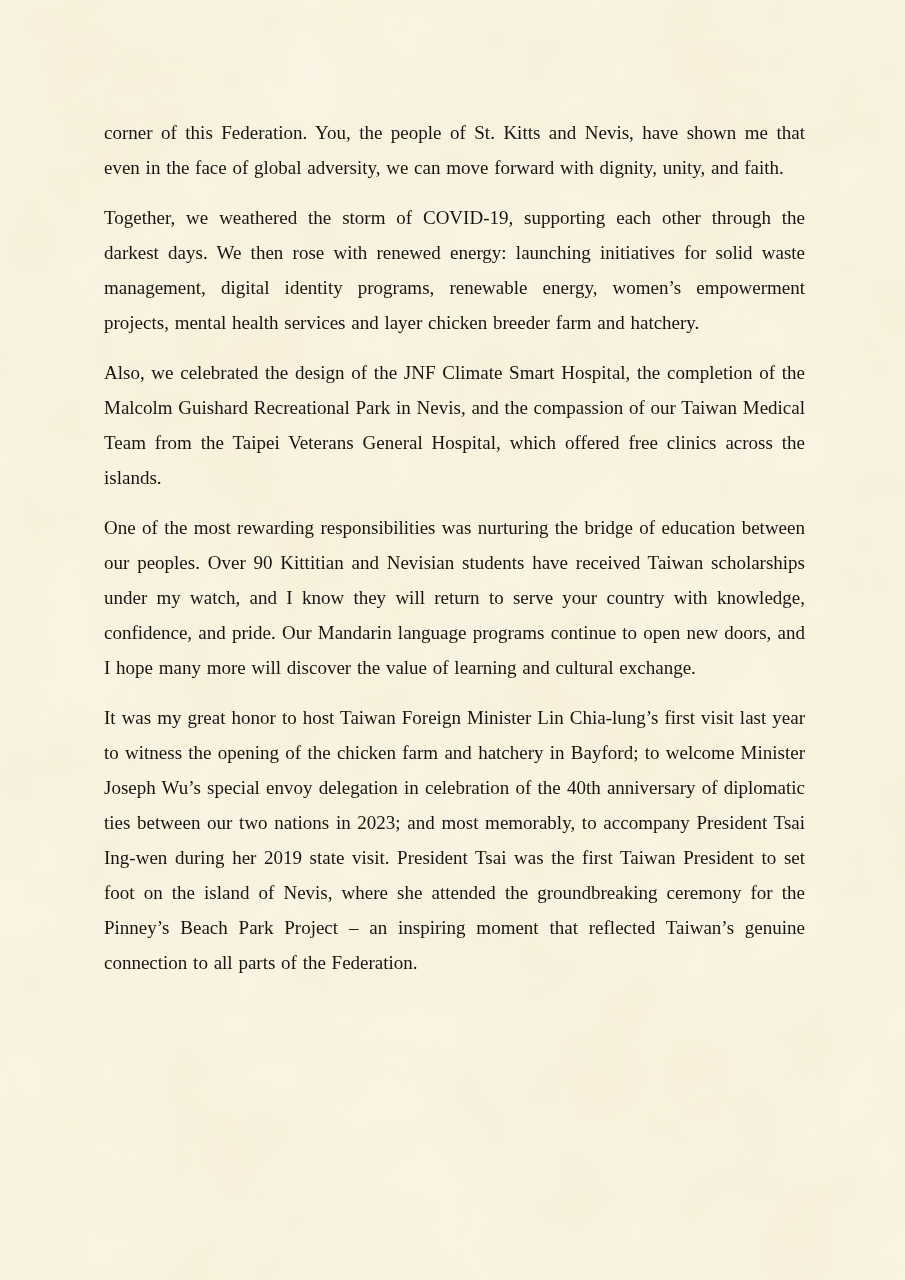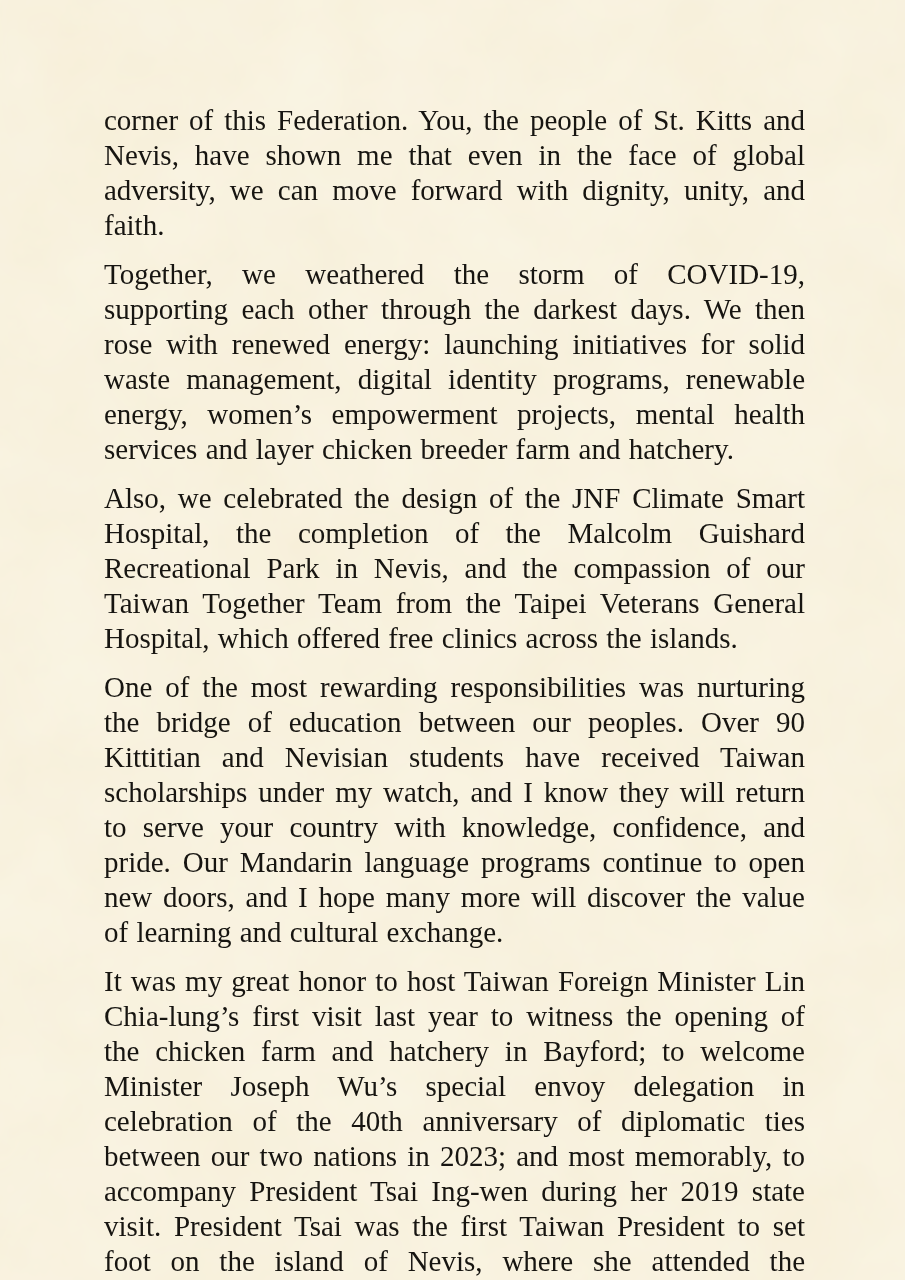--- a/index.html
+++ b/index.html
@@ -21,22 +21,22 @@
     pointer-events: none;
   }
   .letter-body {
     position: absolute;
     left: 104px;
     top: 100px;
     width: 701px;
     color: #171511;
   }
   .letter-body p {
-    margin: 3px 0 14px 0;
-    font-size: 29px;
+    margin: 15px 0 14px 0;
+    font-size: 19px;
     line-height: 35px;
     text-align: justify;
     text-justify: inter-word;
     word-spacing: 1px;
   }
 </style>
 </head>
 <body>
 
 <div class="page">
@@ -58,18 +58,18 @@
                   0 0 0 0.35 0"></feColorMatrix>
       </filter>
     </defs>
     <rect width="905" height="1280" filter="url(#parch)"></rect>
     <rect width="905" height="1280" filter="url(#parch2)"></rect>
   </svg>
 
   <div class="letter-body">
     <p>corner of this Federation. You, the people of St. Kitts and Nevis, have shown me that even in the face of global adversity, we can move forward with dignity, unity, and faith.</p>
     <p>Together, we weathered the storm of COVID-19, supporting each other through the darkest days. We then rose with renewed energy: launching initiatives for solid waste management, digital identity programs, renewable energy, women’s empowerment projects, mental health services and layer chicken breeder farm and hatchery.</p>
-    <p>Also, we celebrated the design of the JNF Climate Smart Hospital, the completion of the Malcolm Guishard Recreational Park in Nevis, and the compassion of our Taiwan Together Team from the Taipei Veterans General Hospital, which offered free clinics across the islands.</p>
+    <p>Also, we celebrated the design of the JNF Climate Smart Hospital, the completion of the Malcolm Guishard Recreational Park in Nevis, and the compassion of our Taiwan Medical Team from the Taipei Veterans General Hospital, which offered free clinics across the islands.</p>
     <p>One of the most rewarding responsibilities was nurturing the bridge of education between our peoples. Over 90 Kittitian and Nevisian students have received Taiwan scholarships under my watch, and I know they will return to serve your country with knowledge, confidence, and pride. Our Mandarin language programs continue to open new doors, and I hope many more will discover the value of learning and cultural exchange.</p>
     <p>It was my great honor to host Taiwan Foreign Minister Lin Chia-lung’s first visit last year to witness the opening of the chicken farm and hatchery in Bayford; to welcome Minister Joseph Wu’s special envoy delegation in celebration of the 40th anniversary of diplomatic ties between our two nations in 2023; and most memorably, to accompany President Tsai Ing-wen during her 2019 state visit. President Tsai was the first Taiwan President to set foot on the island of Nevis, where she attended the groundbreaking ceremony for the Pinney’s Beach Park Project – an inspiring moment that reflected Taiwan’s genuine connection to all parts of the Federation.</p>
   </div>
 
 </div>
 
 </body></html>

